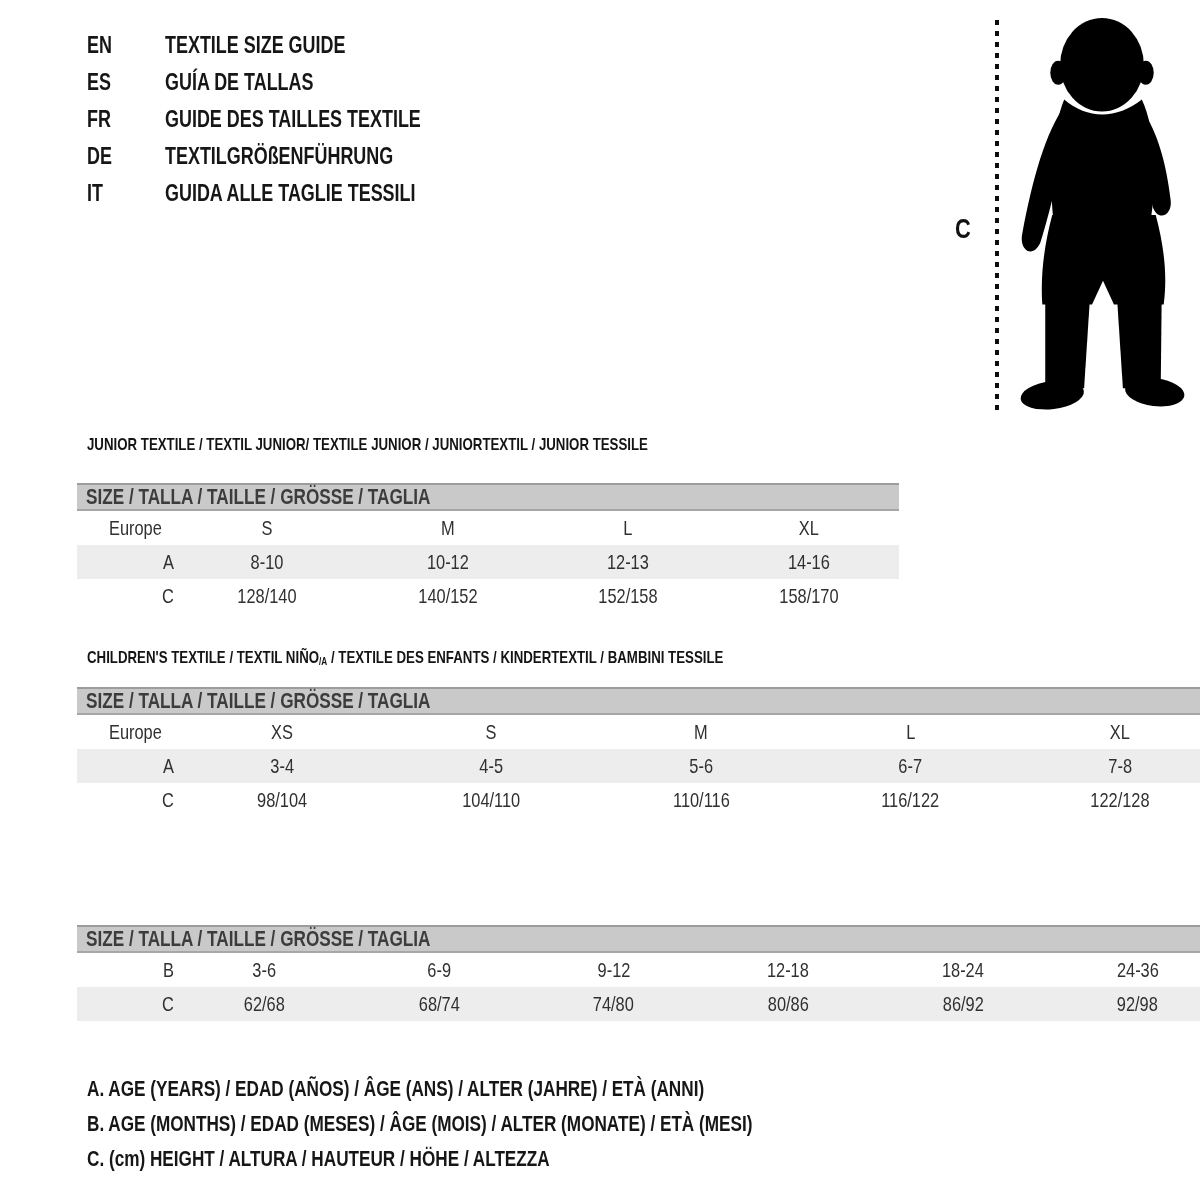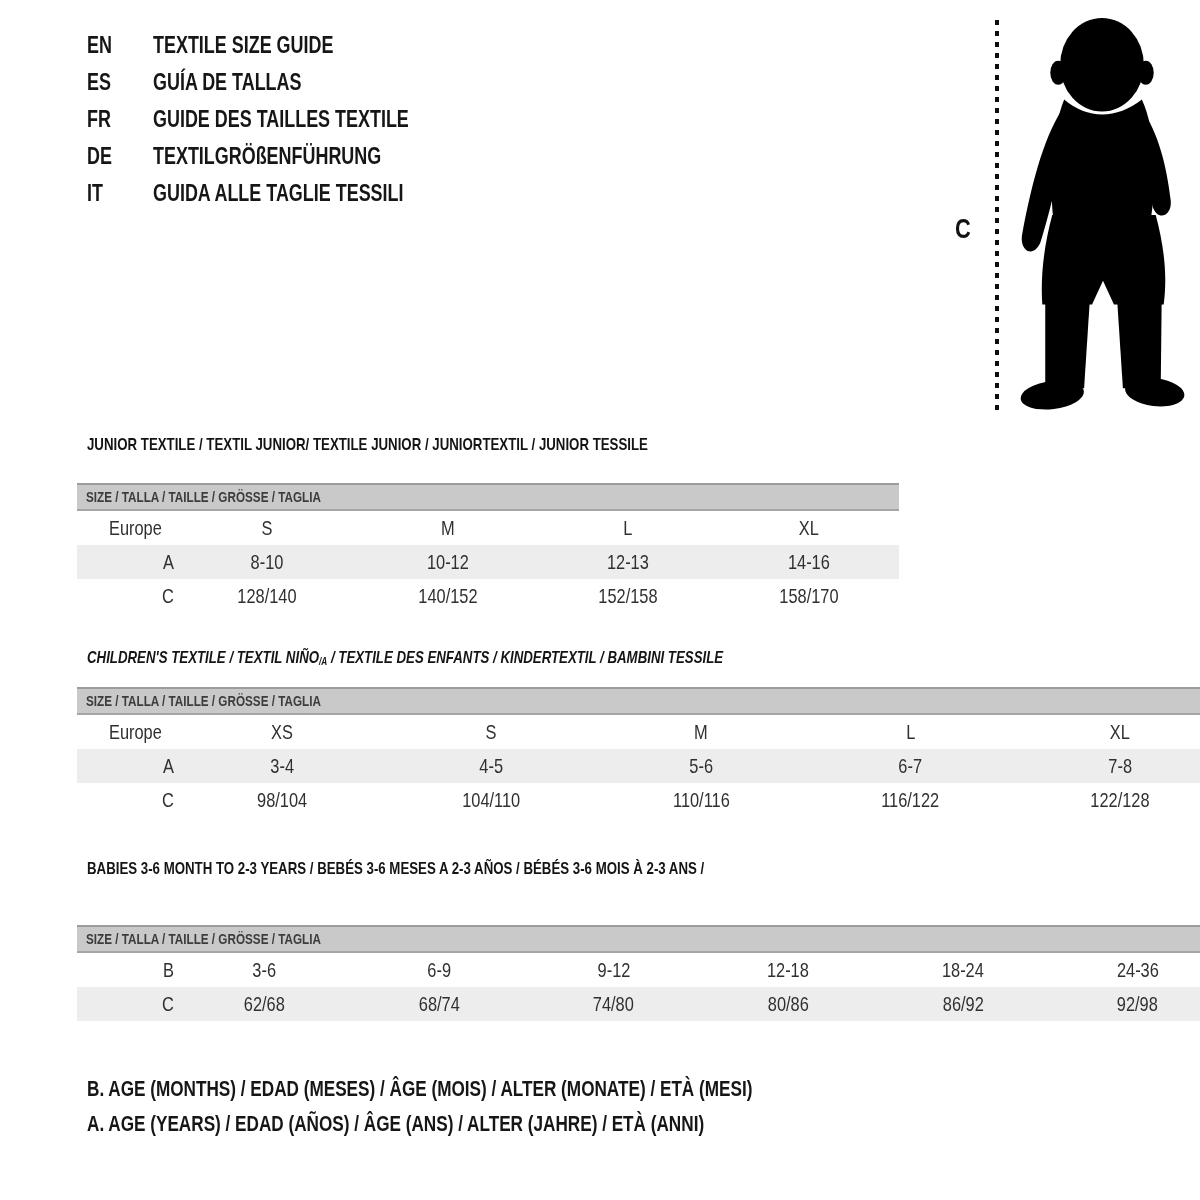--- a/index.html
+++ b/index.html
@@ -13,21 +13,21 @@
   .canvas { position:relative; width:1200px; height:1200px; overflow:hidden; background:#fff;margin-left:47px; }
 
   
   .cxl { display:inline-block; transform:scaleX(.78); transform-origin:0 50%; white-space:nowrap; }
   .cx  { display:inline-block; transform:scaleX(.78); transform-origin:50% 50%; white-space:nowrap; }
 
   
   .lang-block { position:absolute; left:40px; top:27px; }
   .lang-row { position:relative; height:37px; font-size:23px; font-weight:bold; color:#161616; }
   .lang-code { position:absolute; left:0; line-height:37px; }
-  .lang-title { position:absolute; left:66px; line-height:37px; }
+  .lang-title { position:absolute; left:78px; line-height:37px; }
 
   
   .dash-line {
     position:absolute; left:948px; top:20px; width:4px; height:394px;
     background:repeating-linear-gradient(to bottom, #0d0d0d 0 5px, transparent 5px 11px);
   }
   .fig-label { position:absolute; left:908px; top:213px; font-size:28px; font-weight:bold; color:#111; }
   .toddler { position:absolute; left:962px; top:10px; }
 
   
@@ -39,21 +39,21 @@
   .table { position:absolute; left:30px; }
   .t1 { top:483px; width:822px; }
   .t2 { top:687px; width:1148px; }
   .t3 { top:925px; width:1148px; }
   .size-bar {
     height:24px; line-height:23px;
     background:#c9c9c9;
     border-top:2px solid #9c9c9c;
     border-bottom:2px solid #a6a6a6;
     padding-left:9px;
-    font-size:15px; font-weight:bold; color:#3c3c3c;
+    font-size:22px; font-weight:bold; color:#3c3c3c;
   }
   .trow { display:grid; height:34px; align-items:center; font-size:21px; color:#303030; }
   .c4 { grid-template-columns:100px repeat(4,1fr); }
   .c5 { grid-template-columns:100px repeat(5,1fr); }
   .c6 { grid-template-columns:100px repeat(6,1fr); }
   .trow .cell { text-align:center; }
   .trow .lbl  { text-align:right; padding-left:9px; }
   .alt { background:#ededed; }
 
   
@@ -129,21 +129,21 @@
     </div>
     <div class="trow c4">
       <div class="cell lbl"><span class="cxl">C</span></div>
       <div class="cell"><span class="cx">128/140</span></div>
       <div class="cell"><span class="cx">140/152</span></div>
       <div class="cell"><span class="cx">152/158</span></div>
       <div class="cell"><span class="cx">158/170</span></div>
     </div>
   </div>
 
-  <h2 class="sec-title" style="top:648px;font-style:italic;">
+  <h2 class="sec-title" style="top:648px;">
     <span class="cxl"><span>CHILDREN'S TEXTILE / TEXTIL NIÑO</span><span class="sub">/A</span><span> / TEXTILE DES ENFANTS / KINDERTEXTIL / BAMBINI TESSILE</span></span>
   </h2>
   <div class="table t2">
     <div class="size-bar">
       <span class="cxl">SIZE / TALLA / TAILLE / GRÖSSE / TAGLIA</span>
     </div>
     <div class="trow c5">
       <div class="cell lbl"><span class="cxl">Europe</span></div>
       <div class="cell"><span class="cx">XS</span></div>
       <div class="cell"><span class="cx">S</span></div>
@@ -163,21 +163,20 @@
       <div class="cell lbl"><span class="cxl">C</span></div>
       <div class="cell"><span class="cx">98/104</span></div>
       <div class="cell"><span class="cx">104/110</span></div>
       <div class="cell"><span class="cx">110/116</span></div>
       <div class="cell"><span class="cx">116/122</span></div>
       <div class="cell"><span class="cx">122/128</span></div>
     </div>
   </div>
 
   <h2 class="sec-title two-line" style="top:851px;">
-    <span class="line"><span class="cxl">BABIES 3-6 MONTH TO 2-3 YEARS / BEBÉS 3-6 MESES A 2-3 AÑOS / BÉBÉS 3-6 MOIS À 2-3 ANS /</span></span>
   </h2>
   <div class="table t3">
     <div class="size-bar">
       <span class="cxl">SIZE / TALLA / TAILLE / GRÖSSE / TAGLIA</span>
     </div>
     <div class="trow c6">
       <div class="cell lbl"><span class="cxl">B</span></div>
       <div class="cell"><span class="cx">3-6</span></div>
       <div class="cell"><span class="cx">6-9</span></div>
       <div class="cell"><span class="cx">9-12</span></div>
@@ -190,17 +189,18 @@
       <div class="cell"><span class="cx">62/68</span></div>
       <div class="cell"><span class="cx">68/74</span></div>
       <div class="cell"><span class="cx">74/80</span></div>
       <div class="cell"><span class="cx">80/86</span></div>
       <div class="cell"><span class="cx">86/92</span></div>
       <div class="cell"><span class="cx">92/98</span></div>
     </div>
   </div>
 
   <div class="legend">
+    <div class="legend-line"><span class="cxl">A. AGE (YEARS) / EDAD (AÑOS) / ÂGE (ANS) / ALTER (JAHRE) / ETÀ (ANNI)</span></div>
     <div class="legend-line"><span class="cxl">B. AGE (MONTHS) / EDAD (MESES) / ÂGE (MOIS) / ALTER (MONATE) / ETÀ (MESI)</span></div>
-    <div class="legend-line"><span class="cxl">A. AGE (YEARS) / EDAD (AÑOS) / ÂGE (ANS) / ALTER (JAHRE) / ETÀ (ANNI)</span></div>
+    <div class="legend-line"><span class="cxl">C. (cm) HEIGHT / ALTURA / HAUTEUR / HÖHE / ALTEZZA</span></div>
   </div>
 
 </div>
 
 </body></html>

